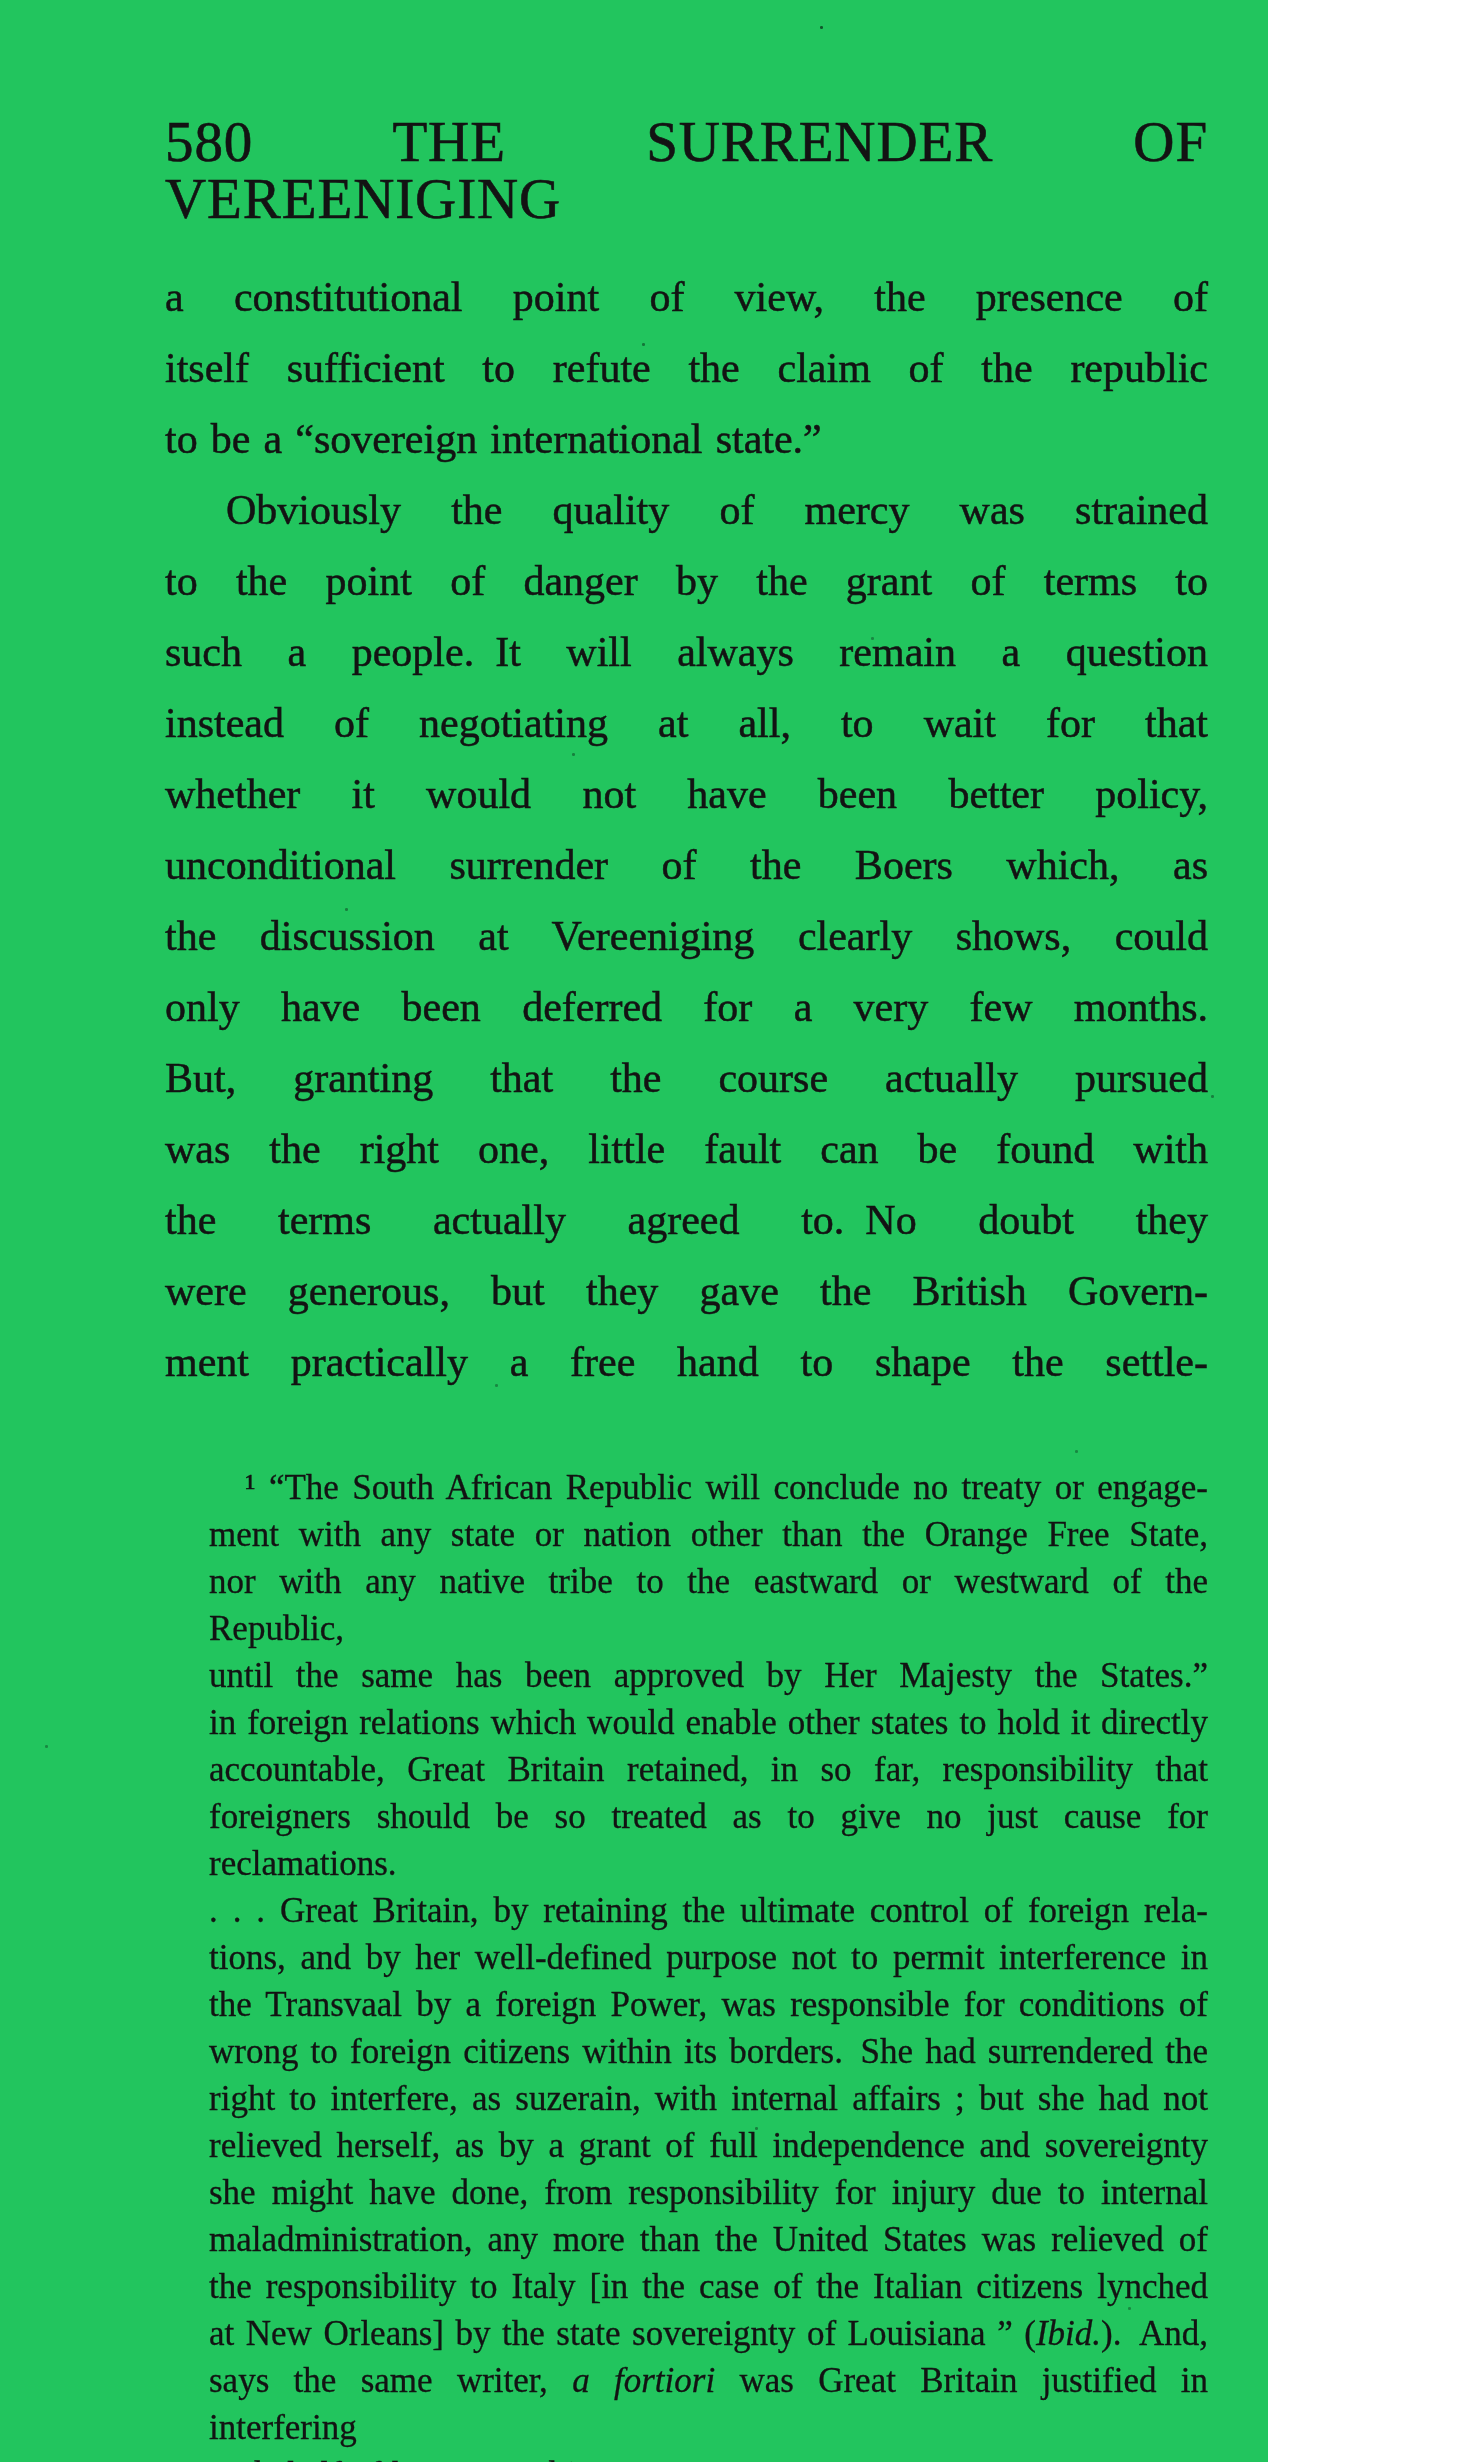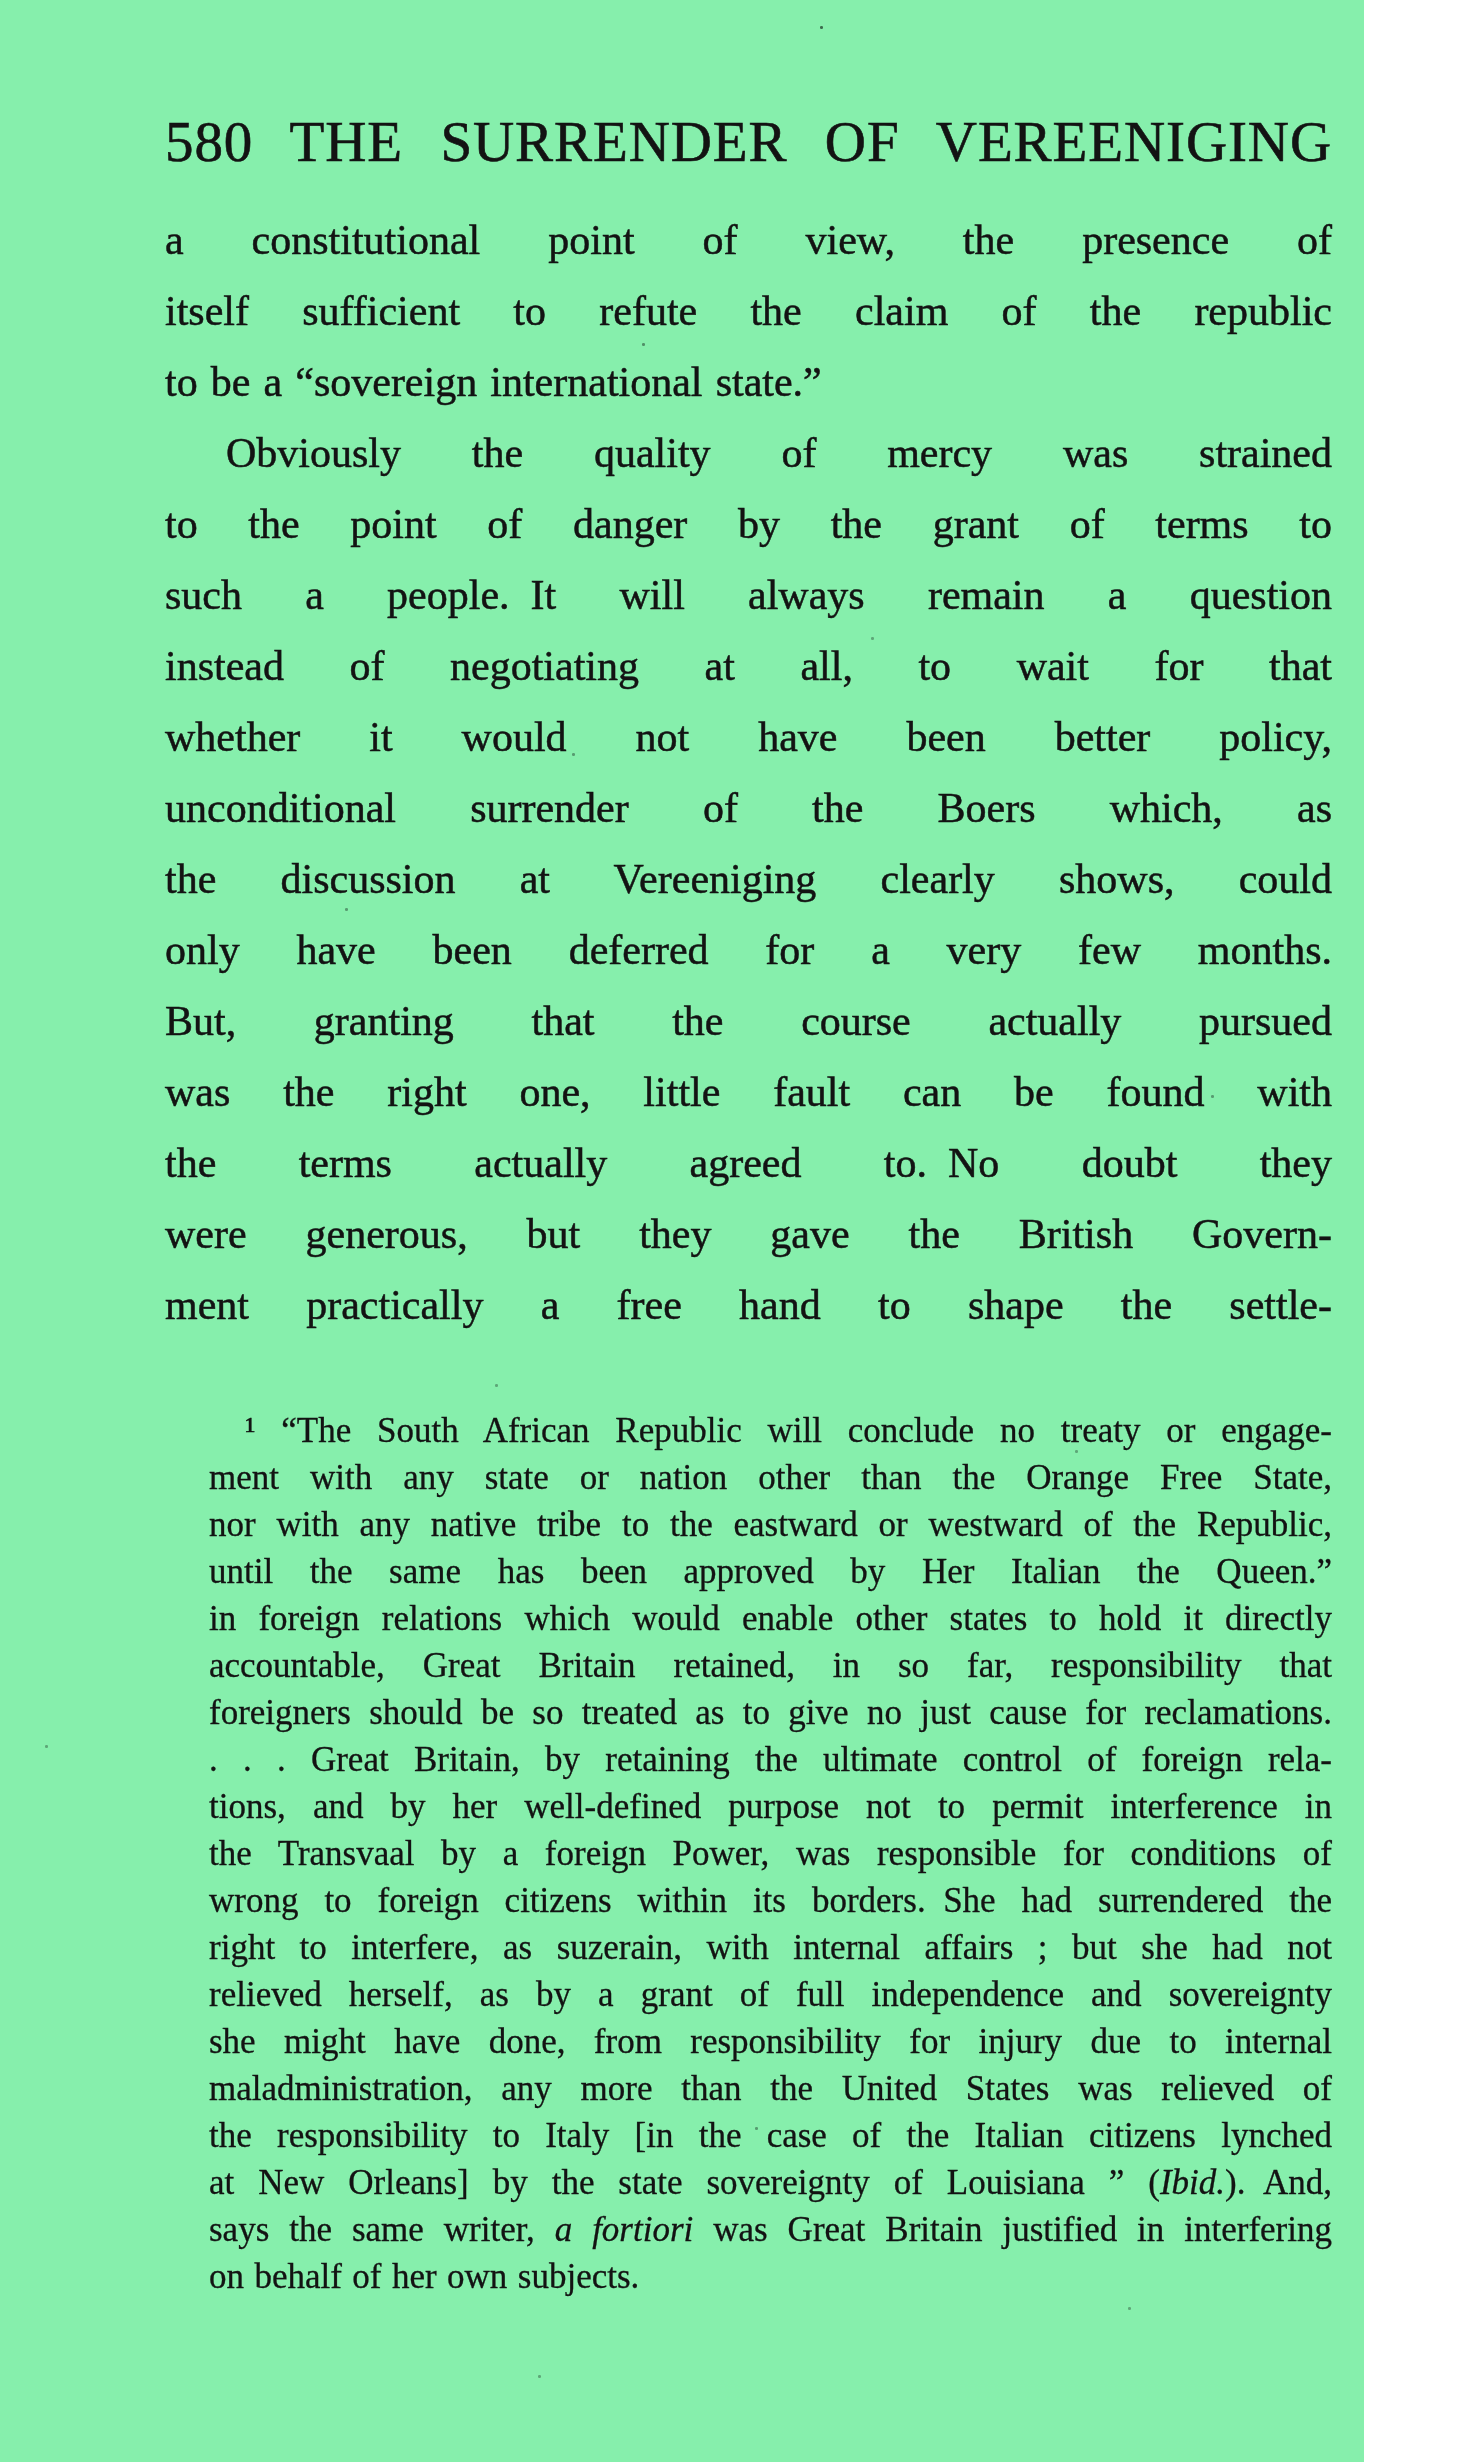--- a/index.html
+++ b/index.html
@@ -1,25 +1,25 @@
 <!DOCTYPE html>
 <html style="font-size:14px"><head>
 <meta charset="utf-8">
 <style>
   html, body { margin: 0; padding: 0; background: #ffffff; }
   .page {
     position: relative;
-    width: 1364px;
+    width: 1268px;
     height: 2462px;
-    background: #86efac;
+    background: #22c55e;
     color: #131313;
     overflow: hidden;
     font-family: "Liberation Serif", "DejaVu Serif", serif;
     box-sizing: border-box;
-    padding: 113px 32px 0 165px;
+    padding: 113px 60px 0 165px;
   }
   
   .page::after {
     content: "";
     position: absolute;
     left: 0; top: 0;
     width: 2.6px; height: 2.6px;
     border-radius: 50%;
     background: transparent;
     box-shadow:
@@ -114,21 +114,21 @@
     </main>
 
   <section class="footnote">
 
       <div class="foot-line indent">¹ “The South African Republic will conclude no treaty or engage-</div>
 
       <div class="foot-line">ment with any state or nation other than the Orange Free State,</div>
 
       <div class="foot-line">nor with any native tribe to the eastward or westward of the Republic,</div>
 
-      <div class="foot-line">until the same has been approved by Her Italian the Queen.”</div>
+      <div class="foot-line">until the same has been approved by Her Majesty the States.”</div>
 
 
       <div class="foot-line">in foreign relations which would enable other states to hold it directly</div>
 
       <div class="foot-line">accountable, Great Britain retained, in so far, responsibility that</div>
 
       <div class="foot-line">foreigners should be so treated as to give no just cause for reclamations.</div>
 
       <div class="foot-line">. . . Great Britain, by retaining the ultimate control of foreign rela-</div>
 

